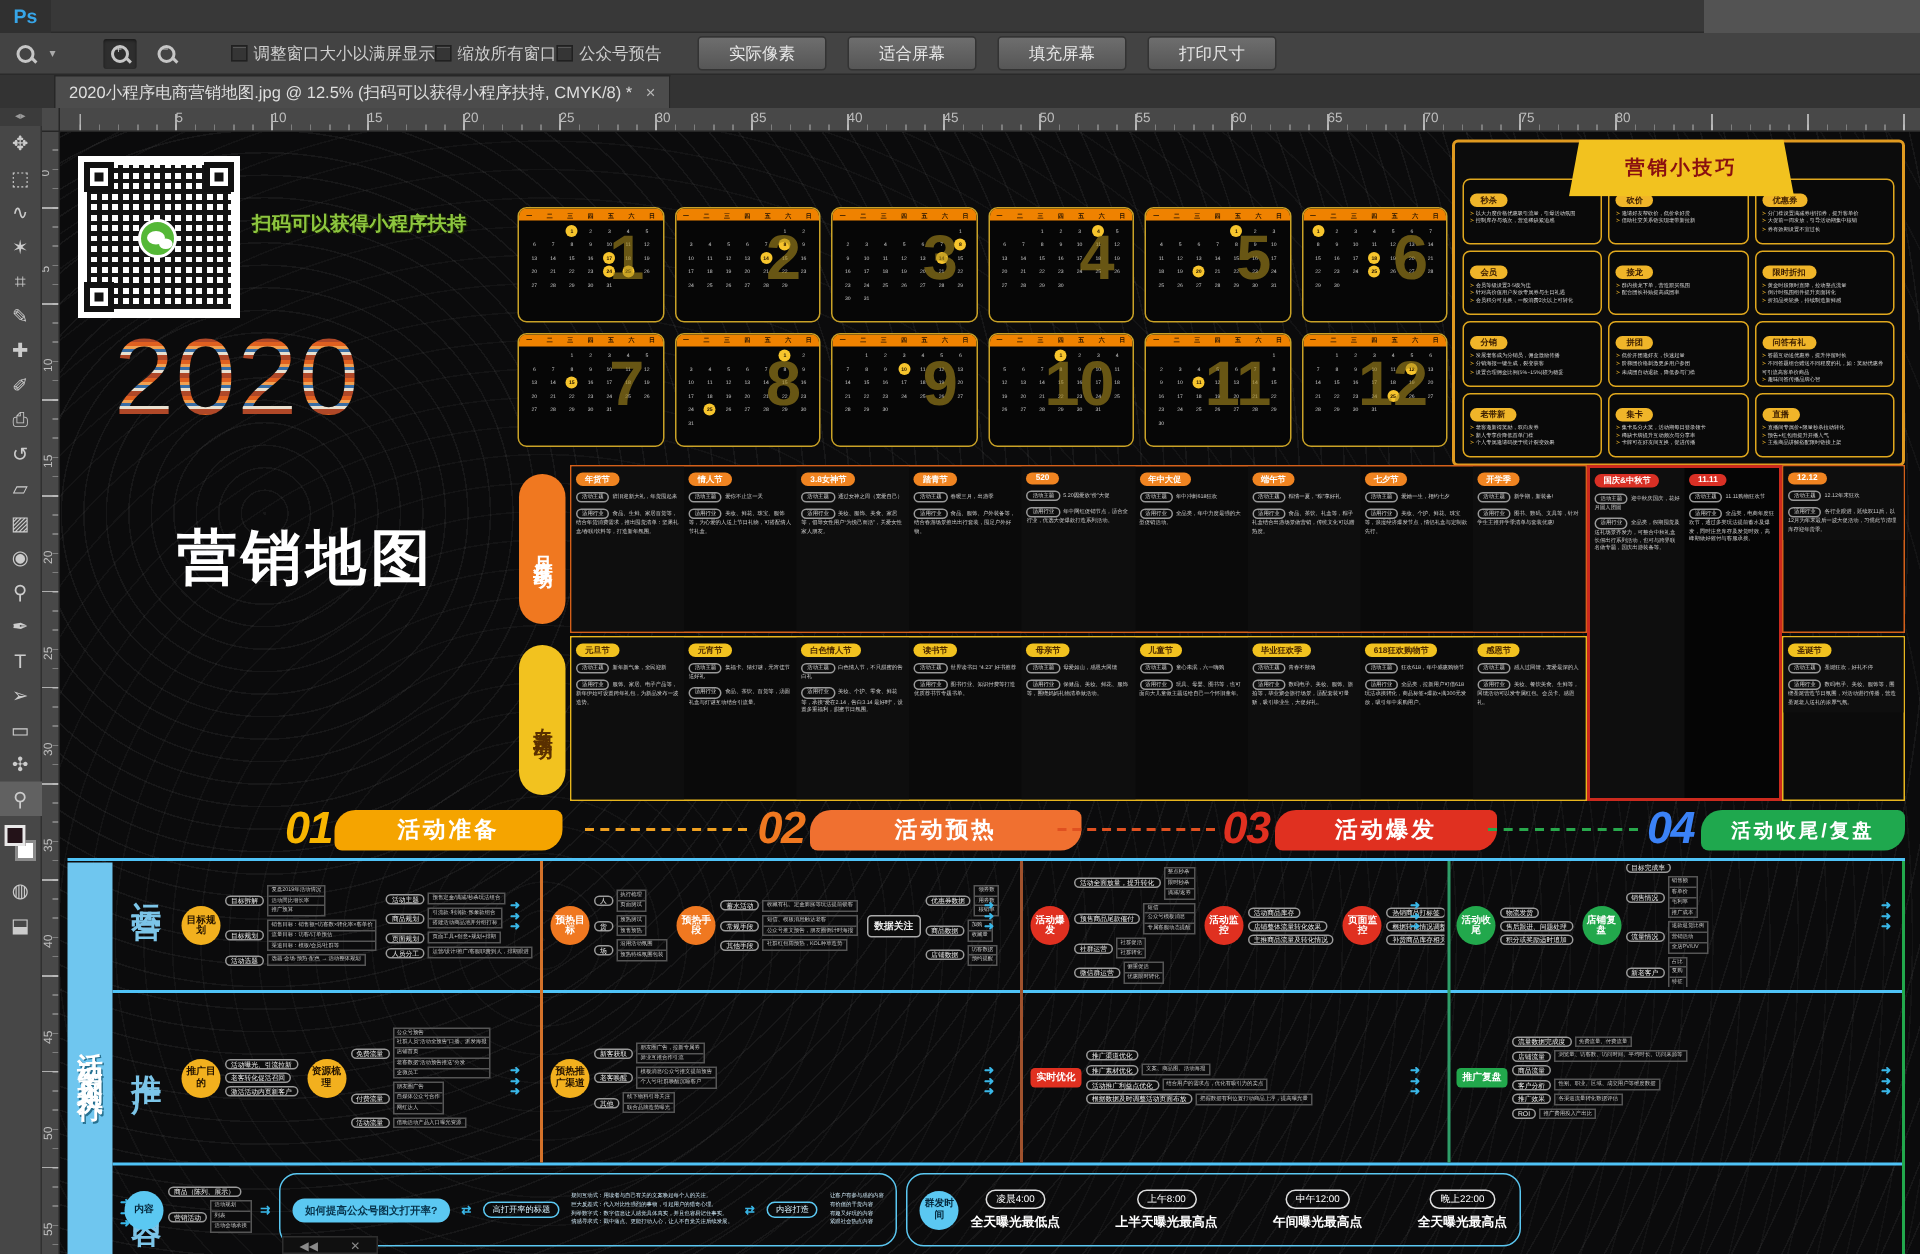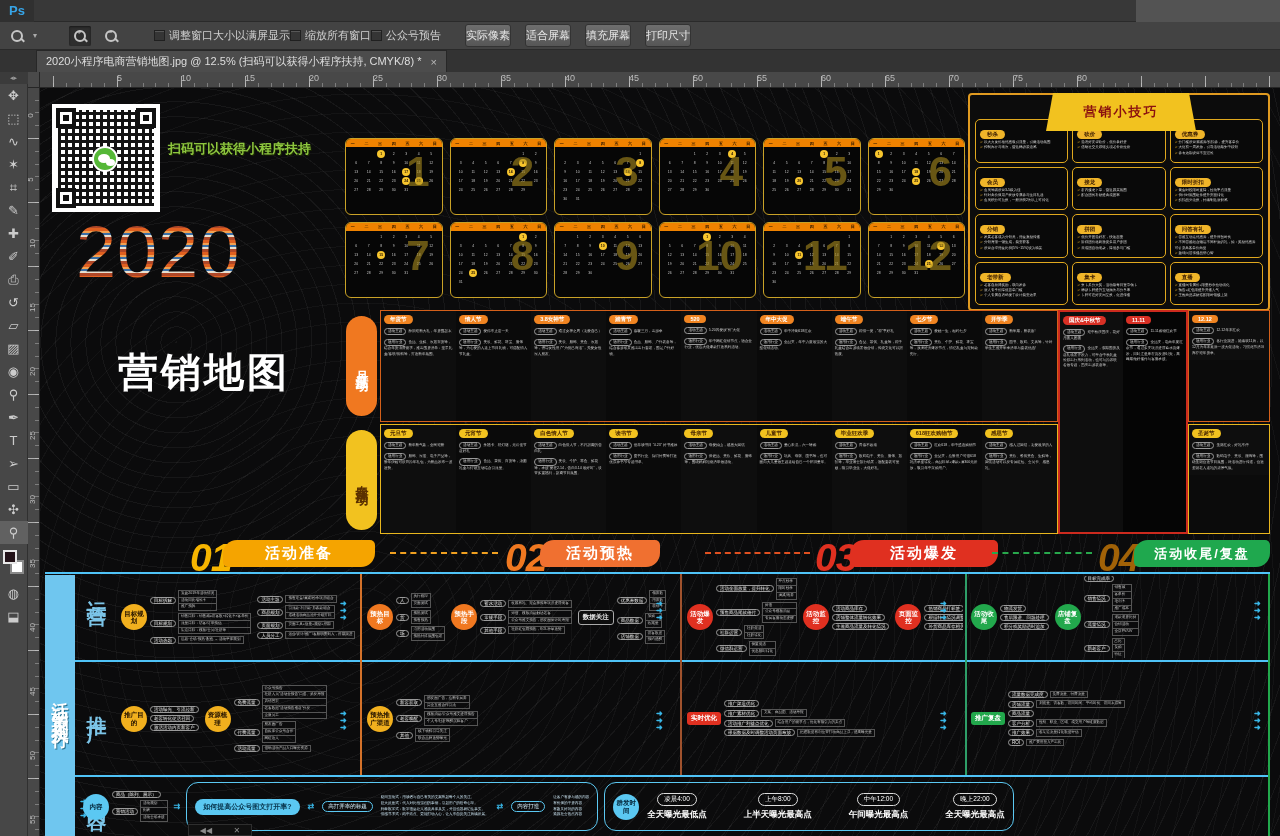--- a/index.html
+++ b/index.html
@@ -19,21 +19,21 @@
   .mag{position:relative;width:14px;height:14px;display:inline-block}
   .mag::before{content:"";position:absolute;left:1px;top:1px;width:8px;height:8px;border:2px solid #c6c6c6;border-radius:50%}
   .mag::after{content:"";position:absolute;left:10px;top:10px;width:5px;height:2px;background:#c6c6c6;transform:rotate(45deg)}
   .mag .sign{position:absolute;left:2px;top:-1px;font-size:8px;color:#c6c6c6;width:8px;text-align:center}
   .caret{color:#aaa;font-size:8px;margin-left:-4px}
   .zbtn{width:22px;height:20px;display:flex;align-items:center;justify-content:center;border-radius:2px}
   .zbtn.pressed{background:#2e2e2e;box-shadow:inset 0 1px 2px #191919}
   .opt-chk{display:flex;align-items:center;gap:4px;white-space:nowrap}
   .chk{width:11px;height:11px;background:#353535;border:1px solid #202020;box-shadow:inset 0 1px 0 #575757}
   .obtn{background:linear-gradient(#6e6e6e,#565656);border:1px solid #333;border-radius:3px;color:#e8e8e8;
-    font-size:11px;padding:3px 0;white-space:nowrap}
+    font-size:11px;padding:3px 20px;white-space:nowrap}
   .tabbar{left:0;top:50px;width:1280px;height:22px;background:#333333}
   .tab{position:absolute;left:36px;top:0;height:22px;background:#4c4c4c;border:1px solid #272727;border-bottom:none;
     color:#dedede;font-size:11px;display:flex;align-items:center;padding:0 9px;gap:9px;white-space:nowrap}
   .tab-close{color:#b9b9b9;font-size:11px}
 
   
   .rulerh{left:40px;top:72px;width:1240px;height:16px;background:#484848;border-bottom:1px solid #262626;
     background-image:repeating-linear-gradient(90deg,rgba(200,200,200,.8) 0 1px,transparent 1px 64px),
                      repeating-linear-gradient(90deg,rgba(170,170,170,.55) 0 1px,transparent 1px 12.8px);
     background-size:1240px 11px,1240px 4px;background-position:13px 100%,13px 100%;background-repeat:no-repeat}
@@ -107,21 +107,21 @@
   .fcol{padding:4px 3px;display:flex;flex-direction:column;gap:2px;overflow:hidden}
   .fcol:nth-child(odd){background:#0e0e0e}
   .f-pill{align-self:flex-start;font-size:5.5px;font-weight:bold;border-radius:7px;padding:1px 6px;white-space:nowrap}
   .f-orange{background:#f08421;color:#fff}
   .f-yellow{background:#f2c21f;color:#4a2800}
   .f-red{background:#d93025;color:#fff}
   .f-tag{display:inline-block;border:1px solid #999;border-radius:5px;font-size:3.6px;color:#ddd;padding:0 3px;margin:2px 2px 0 0}
   .f-txt{font-size:3.6px;color:#cfcfcf;line-height:1.45}
 
   
-  .ph-n{position:absolute;font-size:39px;font-weight:900;font-style:italic;letter-spacing:-1px;line-height:1}
+  .ph-n{position:absolute;font-size:30px;font-weight:900;font-style:italic;letter-spacing:-1px;line-height:1}
   .ph-l{position:absolute;height:27px;display:flex;align-items:center;justify-content:center;color:#fff;font-weight:bold;
     font-size:15px;border-radius:14px 5px 14px 5px;letter-spacing:2px}
   .dash{position:absolute;border-top:2px dashed currentColor}
 
   
   .gline-h{position:absolute;height:2px;background:#4fc3f7}
   .gline-v{position:absolute;width:2px}
   .sideband{left:5px;top:487px;width:30px;height:261px;background:#6fc6ef;display:flex;align-items:center;justify-content:center;
     writing-mode:vertical-rl;text-orientation:upright;color:#fff;font-weight:900;font-size:17px;letter-spacing:6px;
     text-shadow:1px 1px 0 #27708f}
@@ -1007,24 +1007,24 @@
           <span class="f-pill f-yellow">圣诞节</span>
           <div class="f-txt"><span class="f-tag">活动主题</span>圣诞狂欢，好礼不停</div>
           <div class="f-txt"><span class="f-tag">适用行业</span>数码电子、美妆、服饰等，围绕圣诞营造节日氛围，对活动进行传播，营造圣诞老人送礼的浓厚气氛。</div>
         </div>
       </div>
 
     <div id="phases">
         <div class="abs ph-n" style="left: 150px; top: 450px; color: rgb(247, 181, 0);">01</div>
         <div class="abs ph-l" style="left: 183px; top: 452px; width: 152px; background: rgb(245, 164, 0);">活动准备</div>
         <div class="abs ph-n" style="left: 465px; top: 450px; color: rgb(240, 120, 32);">02</div>
-        <div class="abs ph-l" style="left: 500px; top: 452px; width: 120px; background: rgb(240, 112, 48);">活动预热</div>
+        <div class="abs ph-l" style="left: 500px; top: 452px; width: 181px; background: rgb(240, 112, 48);">活动预热</div>
         <div class="abs ph-n" style="left: 775px; top: 450px; color: rgb(224, 48, 32);">03</div>
         <div class="abs ph-l" style="left: 810px; top: 452px; width: 148px; background: rgb(224, 48, 32);">活动爆发</div>
-        <div class="abs ph-n" style="left: 1058px; top: 450px; color: #a16207;">04</div>
+        <div class="abs ph-n" style="left: 1058px; top: 450px; color: #3b82f6;">04</div>
         <div class="abs ph-l" style="left: 1094px; top: 452px; width: 136px; background: rgb(31, 168, 78); font-size: 13px;">活动收尾/复盘</div>
         <div class="dash" style="left: 350px; top: 464px; width: 108px; color: rgb(240, 160, 32);"></div>
         <div class="dash" style="left: 665px; top: 464px; width: 105px; color: rgb(224, 80, 32);"></div>
         <div class="dash" style="left: 952px; top: 464px; width: 100px; color: rgb(40, 168, 76);"></div>
       </div>
 
     <div class="gline-h" style="left:5px;top:484px;width:1225px"></div>
     <div class="gline-h" style="left:35px;top:572px;width:1195px"></div>
     <div class="gline-h" style="left:35px;top:687px;width:1195px"></div>
     <div class="gline-v" style="left:320px;top:486px;height:201px;background:#d4722a"></div>

